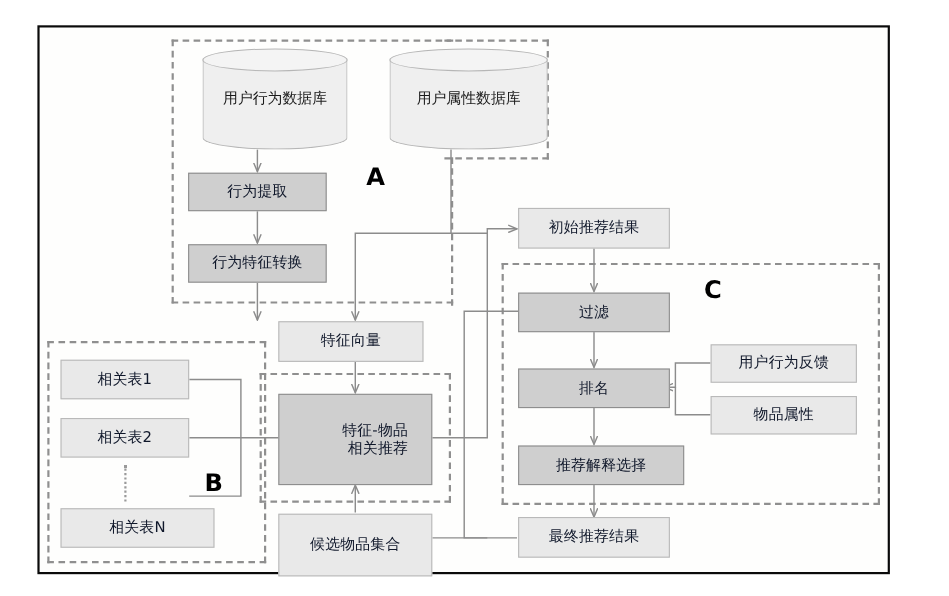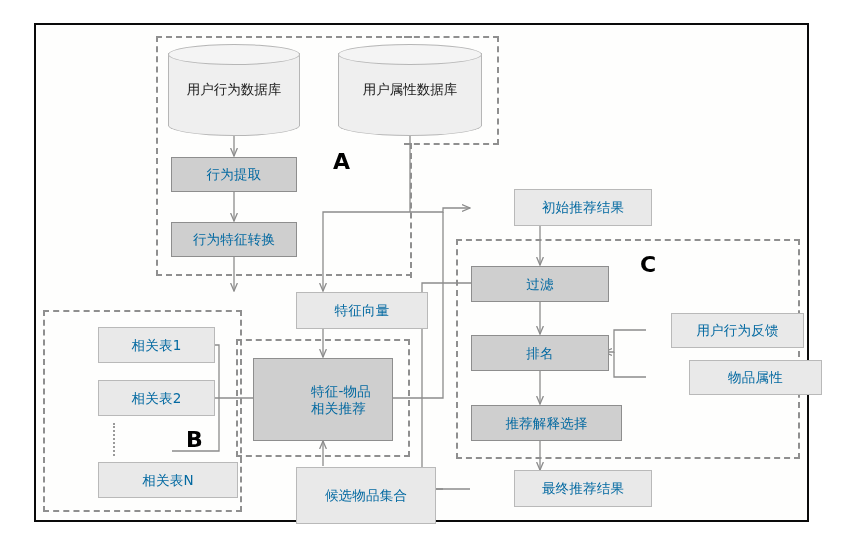--- a/index.html
+++ b/index.html
@@ -28,39 +28,39 @@
     left:0; top:0;
     width:863px; height:542px;
     pointer-events:none;
   }
   .node{
     position:absolute;
     box-sizing:border-box;
     display:flex;
     align-items:center;
     justify-content:center;
-    text-align:left;
+    text-align:right;
     line-height:1.22;
-    color:#0369a1;
+    color:#0f172a;
     font-size:13.5px;
     letter-spacing:0.2px;
     white-space:pre-line;
   }
   .node.light{
     background:#e9e9e9;
     border:1px solid #b9b9b9;
-    margin-left:43px;
   }
   .node.dark{
     background:#cfcfcf;
     border:1.6px solid #8e8e8e;
   }
   .cyl{
     position:absolute;
     box-sizing:border-box;
+    margin-left:16px;
   }
   .cyl .body{
     position:absolute;
     left:0; right:0;
     top:9px; bottom:0;
     background:#efefef;
     border:1.4px solid #b6b6b6;
     border-top:none;
     border-radius:0 0 50% 50%/0 0 13% 13%;
   }
@@ -202,16 +202,16 @@
   <div class="node light" style="left:471px; top:189px; width:138px; height:37px;">初始推荐结果</div>
 
   <div class="node dark" style="left:471px; top:266px; width:138px; height:36px;">过滤</div>
 
   <div class="node dark" style="left:471px; top:335px; width:138px; height:36px;">排名</div>
 
   <div class="node dark" style="left:471px; top:405px; width:151px; height:36px;">推荐解释选择</div>
 
   <div class="node light" style="left:471px; top:470px; width:138px; height:37px;">最终推荐结果</div>
 
-  <div class="node light" style="left:628px; top:313px; width:133px; height:35px;">用户行为反馈</div>
+  <div class="node light" style="left:646px; top:313px; width:133px; height:35px;">用户行为反馈</div>
 
   <div class="node light" style="left:646px; top:360px; width:133px; height:35px;">物品属性</div>
 </div>
 
 </body></html>

